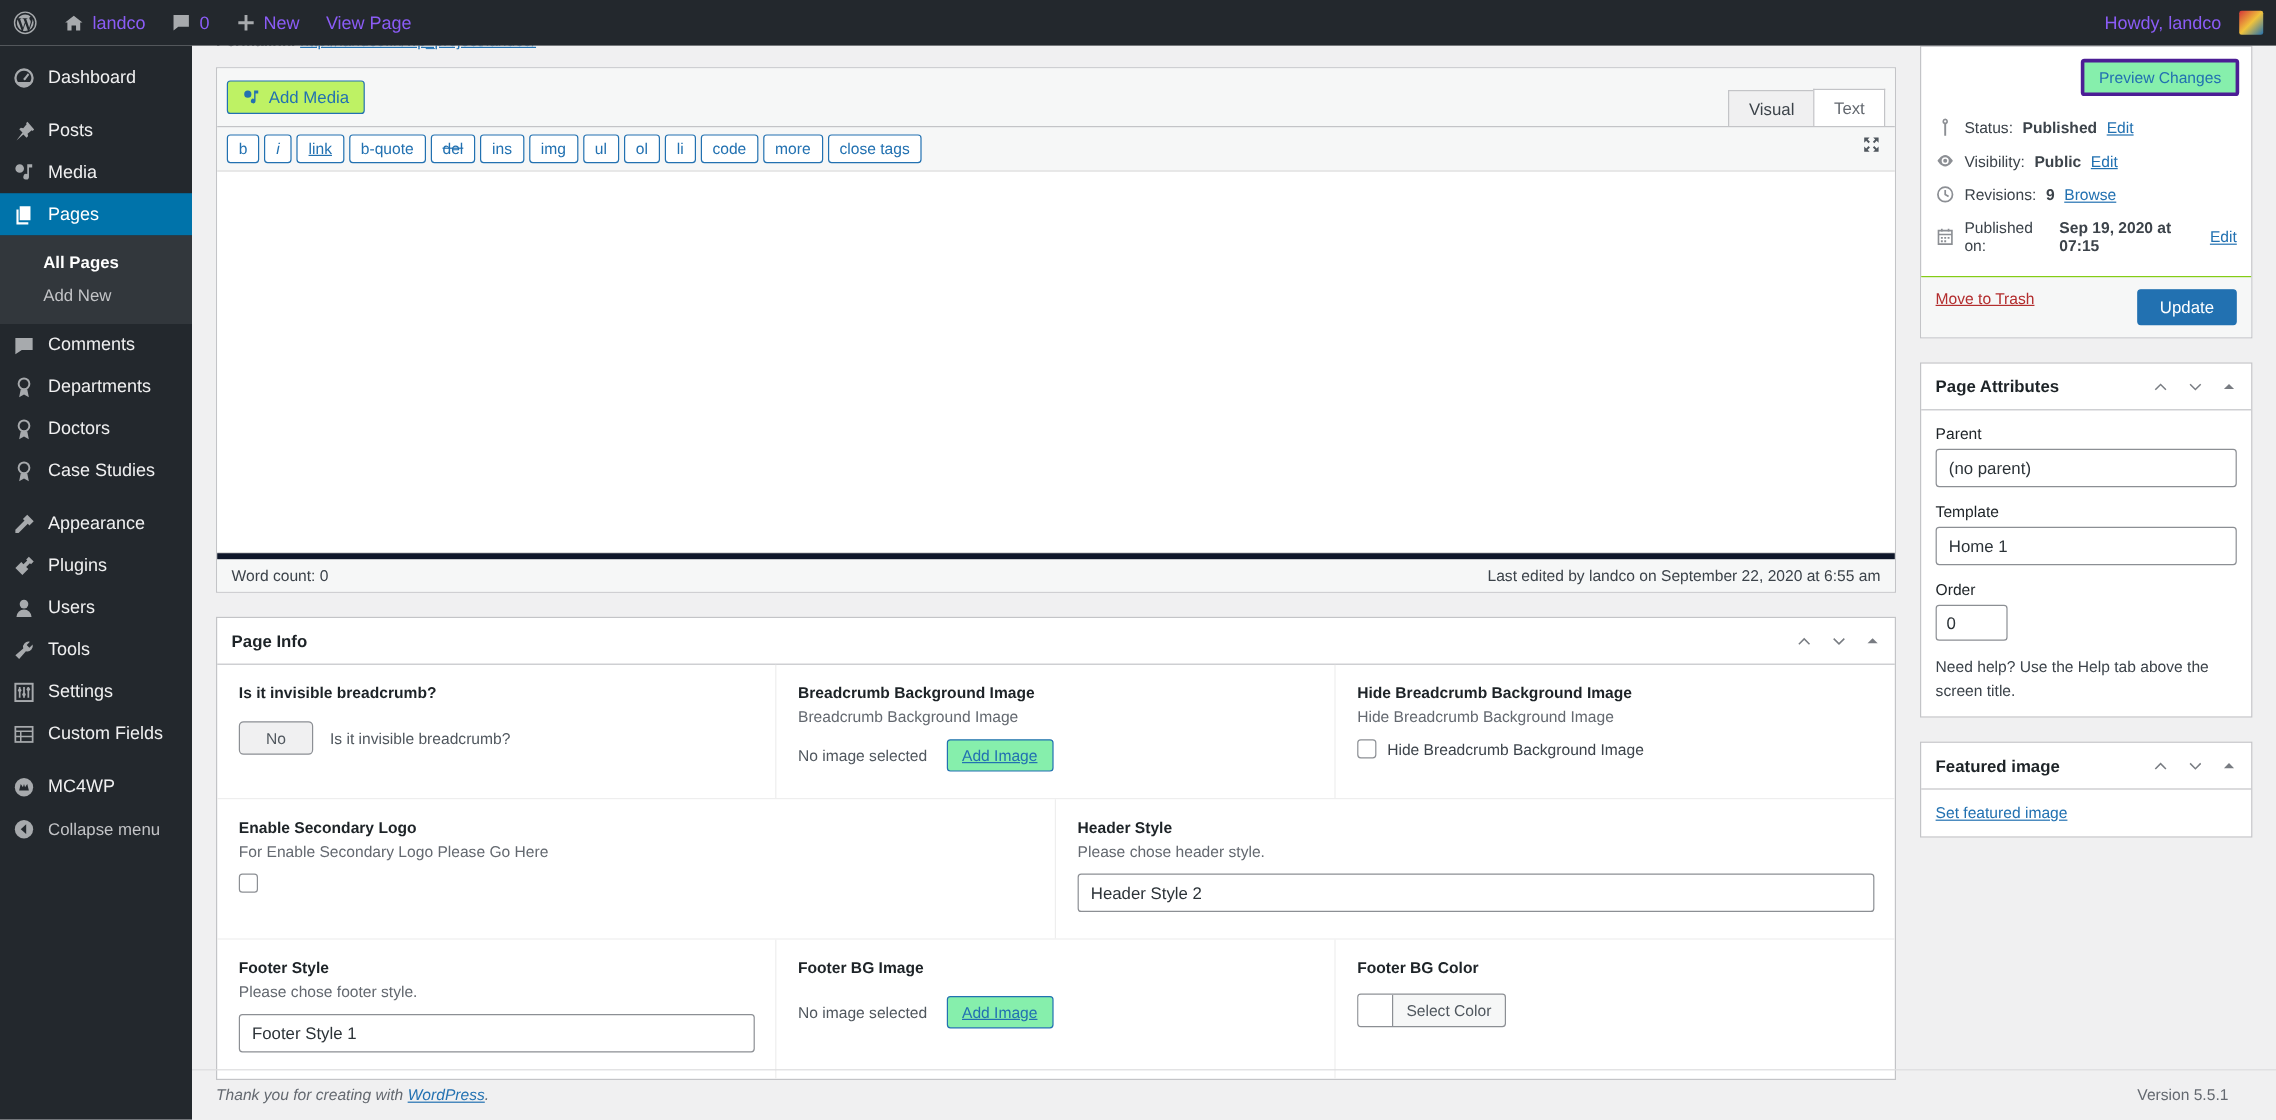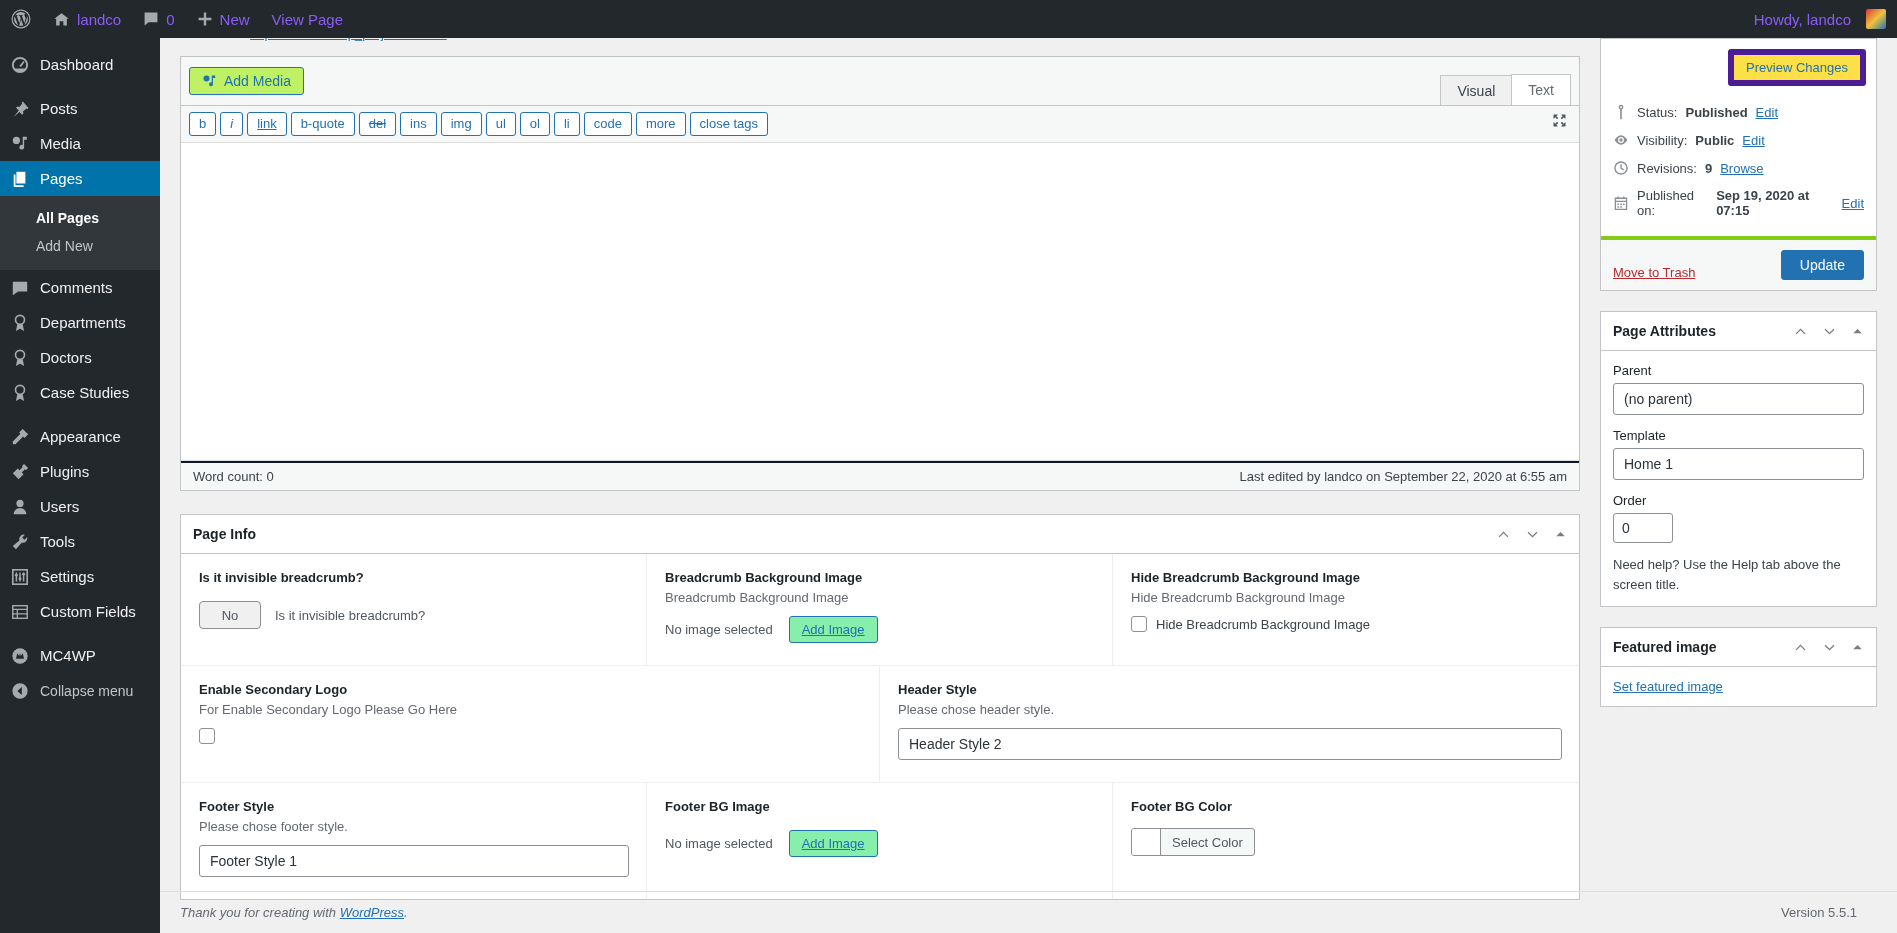--- a/index.html
+++ b/index.html
@@ -142,21 +142,21 @@
   .qt-btn.del { text-decoration: line-through; }
   .qt-fullscreen {
     position: absolute; right: 12px; top: 7px; cursor: pointer;
   }
   .qt-fullscreen svg { fill: #50575e; display: block; }
   .editor-canvas {
     background: #fff; height: 318px;
     border-bottom: 1px solid #ddd;
   }
   .post-status-info {
-    background: #f6f7f7; border-top: 2px solid #0f172a;
+    background: #f6f7f7; border-top: 5px solid #0f172a;
     display: flex; justify-content: space-between; align-items: center;
     padding: 6px 12px; font-size: 13px; color: #3c434a;
   }
 
   
   #pageinfo {
     position: absolute; top: 476px; left: 20px;
     width: 1400px;
     background: #fff; border: 1px solid #c3c4c7;
   }
@@ -223,37 +223,37 @@
     border: 1px solid #8c8f94; border-radius: 3px; overflow: hidden;
     height: 28px; cursor: pointer; background: #f6f7f7;
   }
   .color-picker-btn .swatch { width: 29px; background: #fff; border-right: 1px solid #8c8f94; }
   .color-picker-btn .cp-label { display: flex; align-items: center; padding: 0 11px; font-size: 13px; color: #50575e; }
 
   
   .sidebox { background: #fff; border: 1px solid #c3c4c7; margin-bottom: 20px; }
   .submitbox-top { padding: 10px 10px 6px 10px; display: flex; justify-content: flex-end; }
   .btn-preview {
-    background: #fde047; border: 6px solid #4c1d95; border-radius: 3px;
+    background: #86efac; border: 3px solid #4c1d95; border-radius: 3px;
     color: #2271b1; font-size: 13px; padding: 5px 12px; cursor: pointer;
   }
   .misc-pub {
     padding: 6px 12px 12px 12px;
   }
   .misc-line {
     display: flex; align-items: center; gap: 8px;
     padding: 6px 0; font-size: 13px; color: #3c434a;
   }
   .misc-line svg { fill: #8c8f94; display: block; flex: none; }
   .misc-line b { font-weight: 700; }
   a.wp-link { color: #2271b1; text-decoration: underline; cursor: pointer; }
   .dup-row { border-top: 1px solid #ddd; padding: 11px 12px; }
   .major-actions {
-    border-top: 4px solid #84cc16; background: #f6f7f7;
-    padding: 10px 12px; display: flex; align-items: flex-end; justify-content: space-between;
+    border-top: 1px solid #84cc16; background: #f6f7f7;
+    padding: 10px 12px; display: flex; align-items: flex-start; justify-content: space-between;
   }
   a.trash-link { color: #b32d2e; text-decoration: underline; font-size: 13px; cursor: pointer; }
   .btn-primary {
     background: #2271b1; border: 1px solid #2271b1; border-radius: 3px;
     color: #fff; font-size: 14px; padding: 6px 18px; cursor: pointer;
   }
   .side-body { padding: 12px; }
   .side-body label.fl { display: block; font-size: 13px; color: #1d2327; margin-bottom: 5px; font-weight: 400; }
   .side-select { width: 100%; }
   .order-input {

